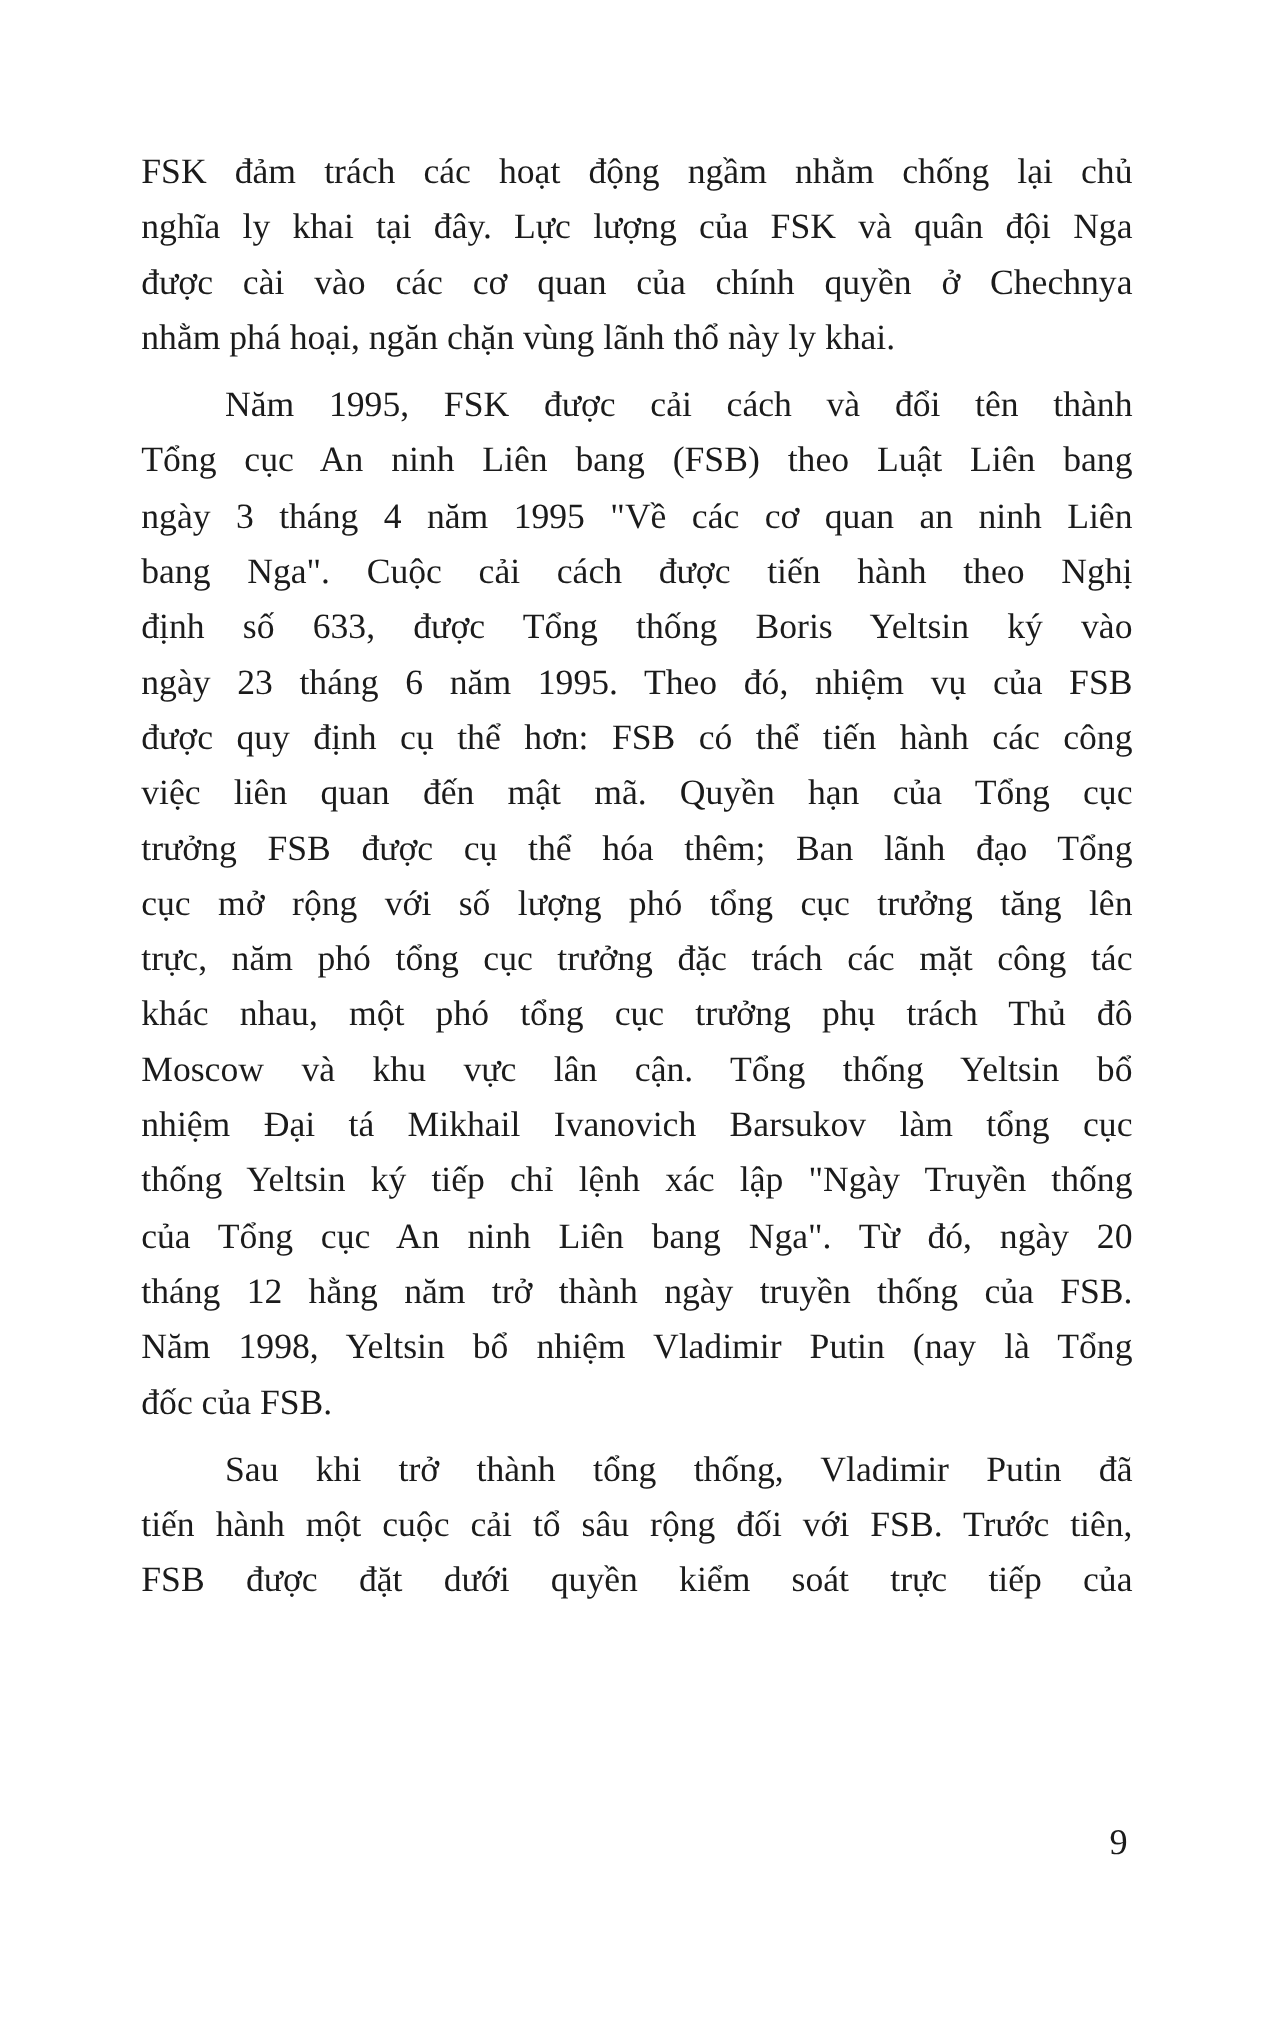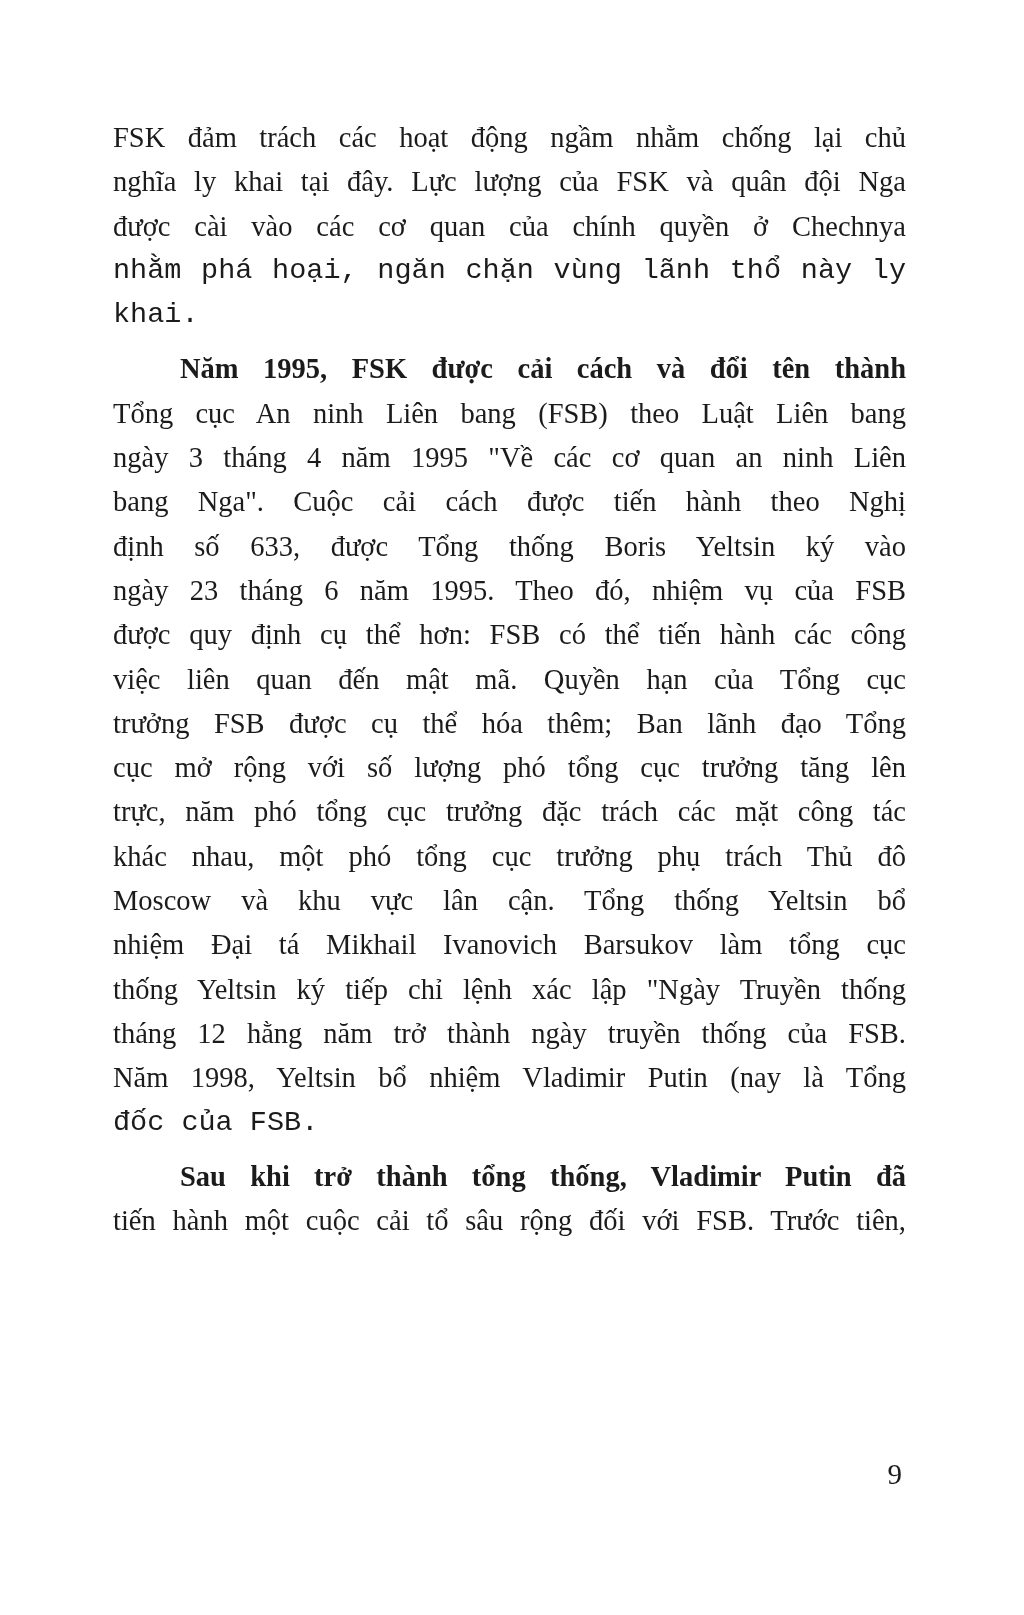--- a/index.html
+++ b/index.html
@@ -30,26 +30,24 @@
   .line {
     font-size: 28.5px;
     line-height: 44.3px;
     white-space: normal;
     text-align: justify;
     text-align-last: justify;
     -moz-text-align-last: justify;
   }
   .line.endline {
     text-align-last: left;
-    font-family: Liberation Mono, monospace;
     -moz-text-align-last: left;
   }
   .line.indent {
     padding-left: 67px;
-    font-weight: bold;
   }
   .page-number {
     position: absolute;
     left: 113px;
     top: 1452px;
     width: 789px;
     text-align: right;
     font-size: 29px;
     line-height: 44px;
   }
@@ -74,23 +72,25 @@
         <div class="line">ngày 23 tháng 6 năm 1995. Theo đó, nhiệm vụ của FSB</div>
         <div class="line">được quy định cụ thể hơn: FSB có thể tiến hành các công</div>
         <div class="line">việc liên quan đến mật mã. Quyền hạn của Tổng cục</div>
         <div class="line">trưởng FSB được cụ thể hóa thêm; Ban lãnh đạo Tổng</div>
         <div class="line">cục mở rộng với số lượng phó tổng cục trưởng tăng lên</div>
         <div class="line">trực, năm phó tổng cục trưởng đặc trách các mặt công tác</div>
         <div class="line">khác nhau, một phó tổng cục trưởng phụ trách Thủ đô</div>
         <div class="line">Moscow và khu vực lân cận. Tổng thống Yeltsin bổ</div>
         <div class="line">nhiệm Đại tá Mikhail Ivanovich Barsukov làm tổng cục</div>
         <div class="line">thống Yeltsin ký tiếp chỉ lệnh xác lập "Ngày Truyền thống</div>
+        <div class="line">của Tổng cục An ninh Liên bang Nga". Từ đó, ngày 20</div>
         <div class="line">tháng 12 hằng năm trở thành ngày truyền thống của FSB.</div>
         <div class="line">Năm 1998, Yeltsin bổ nhiệm Vladimir Putin (nay là Tổng</div>
         <div class="line endline">đốc của FSB.</div>
       </div>
       <div class="para">
         <div class="line indent">Sau khi trở thành tổng thống, Vladimir Putin đã</div>
         <div class="line">tiến hành một cuộc cải tổ sâu rộng đối với FSB. Trước tiên,</div>
+        <div class="line">FSB được đặt dưới quyền kiểm soát trực tiếp của</div>
       </div>
     </div>
   <div class="page-number">9</div>
 </div>
 
 </body></html>

